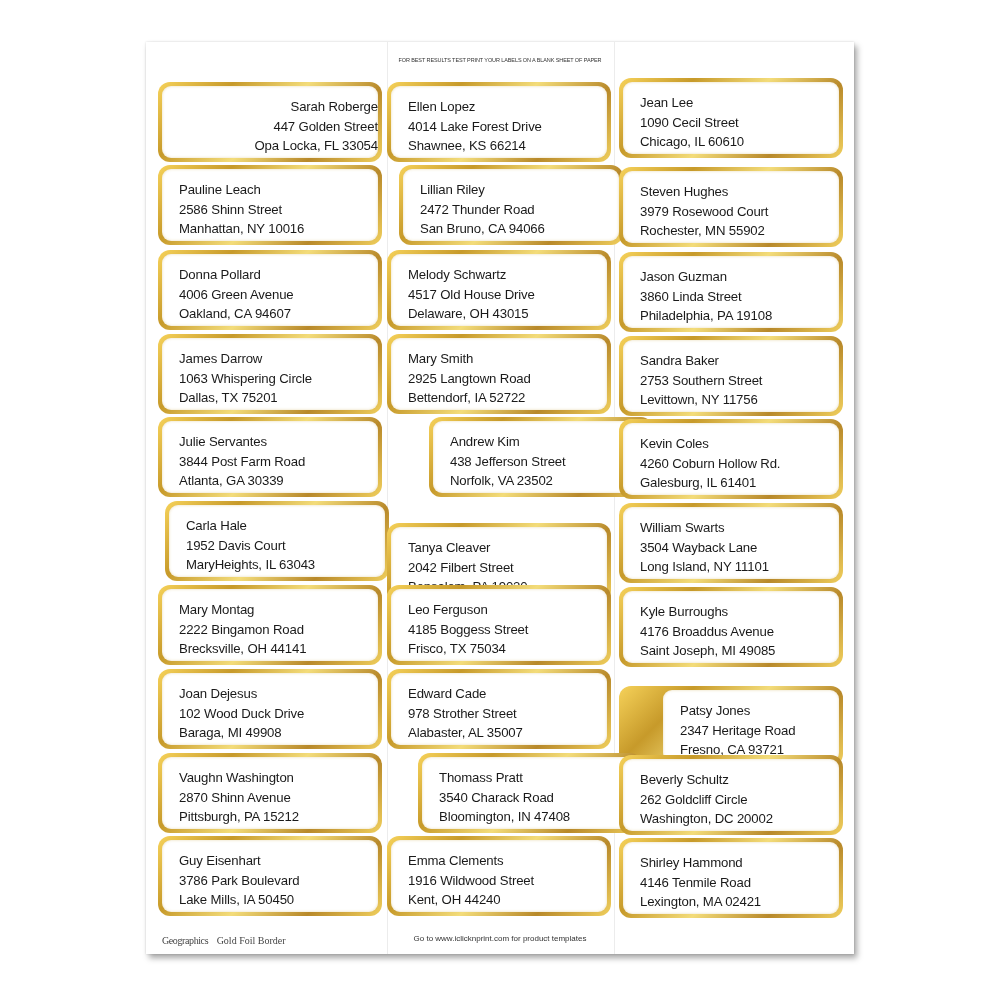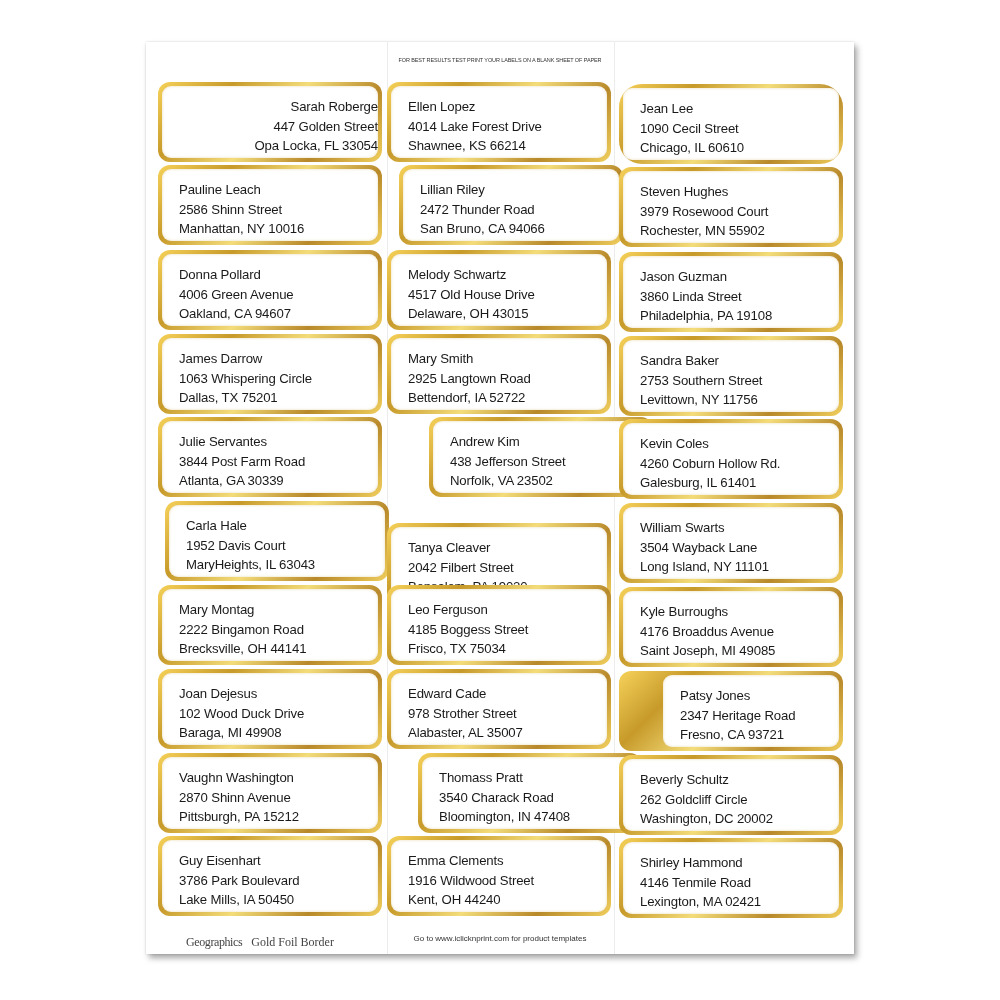--- a/index.html
+++ b/index.html
@@ -62,23 +62,22 @@
       line-height: 19.6px;
       color: #1a1a1a;
       white-space: nowrap;
       letter-spacing: -0.15px;
     }
     .footer-brand {
       position: absolute;
       left: 16px;
       top: 893px;
       font-family: "Liberation Serif", serif;
-      font-size: 12px;
+      font-size: 10px;
       color: #444;
-      margin-left: 24px;
     }
     .footer-brand .brand {
       letter-spacing: -0.4px;
       margin-right: 6px;
     }
     .footer-center {
       position: absolute;
       left: 241px;
       top: 892px;
       width: 226px;
@@ -105,21 +104,21 @@
           <div class="line">Opa Locka, FL 33054</div>
         </div>
       </div>
       <div class="label" style="left: 241px; top: 40px;">
         <div class="label-inner">
           <div class="line">Ellen Lopez</div>
           <div class="line">4014 Lake Forest Drive</div>
           <div class="line">Shawnee, KS 66214</div>
         </div>
       </div>
-      <div class="label" style="left: 473px; top: 42px; border-radius: 23px;">
+      <div class="label" style="left: 473px; top: 36px;">
         <div class="label-inner">
           <div class="line">Jean Lee</div>
           <div class="line">1090 Cecil Street</div>
           <div class="line">Chicago, IL 60610</div>
         </div>
       </div>
       <div class="label" style="left: 12px; top: 123px;">
         <div class="label-inner">
           <div class="line">Pauline Leach</div>
           <div class="line">2586 Shinn Street</div>
@@ -252,21 +251,21 @@
           <div class="line">Baraga, MI 49908</div>
         </div>
       </div>
       <div class="label" style="left: 241px; top: 627px;">
         <div class="label-inner">
           <div class="line">Edward Cade</div>
           <div class="line">978 Strother Street</div>
           <div class="line">Alabaster, AL 35007</div>
         </div>
       </div>
-      <div class="label" style="left: 473px; top: 629px; padding-left: 44px;">
+      <div class="label" style="left: 473px; top: 644px; padding-left: 44px;">
         <div class="label-inner">
           <div class="line">Patsy Jones</div>
           <div class="line">2347 Heritage Road</div>
           <div class="line">Fresno, CA 93721</div>
         </div>
       </div>
       <div class="label" style="left: 12px; top: 711px;">
         <div class="label-inner">
           <div class="line">Vaughn Washington</div>
           <div class="line">2870 Shinn Avenue</div>

